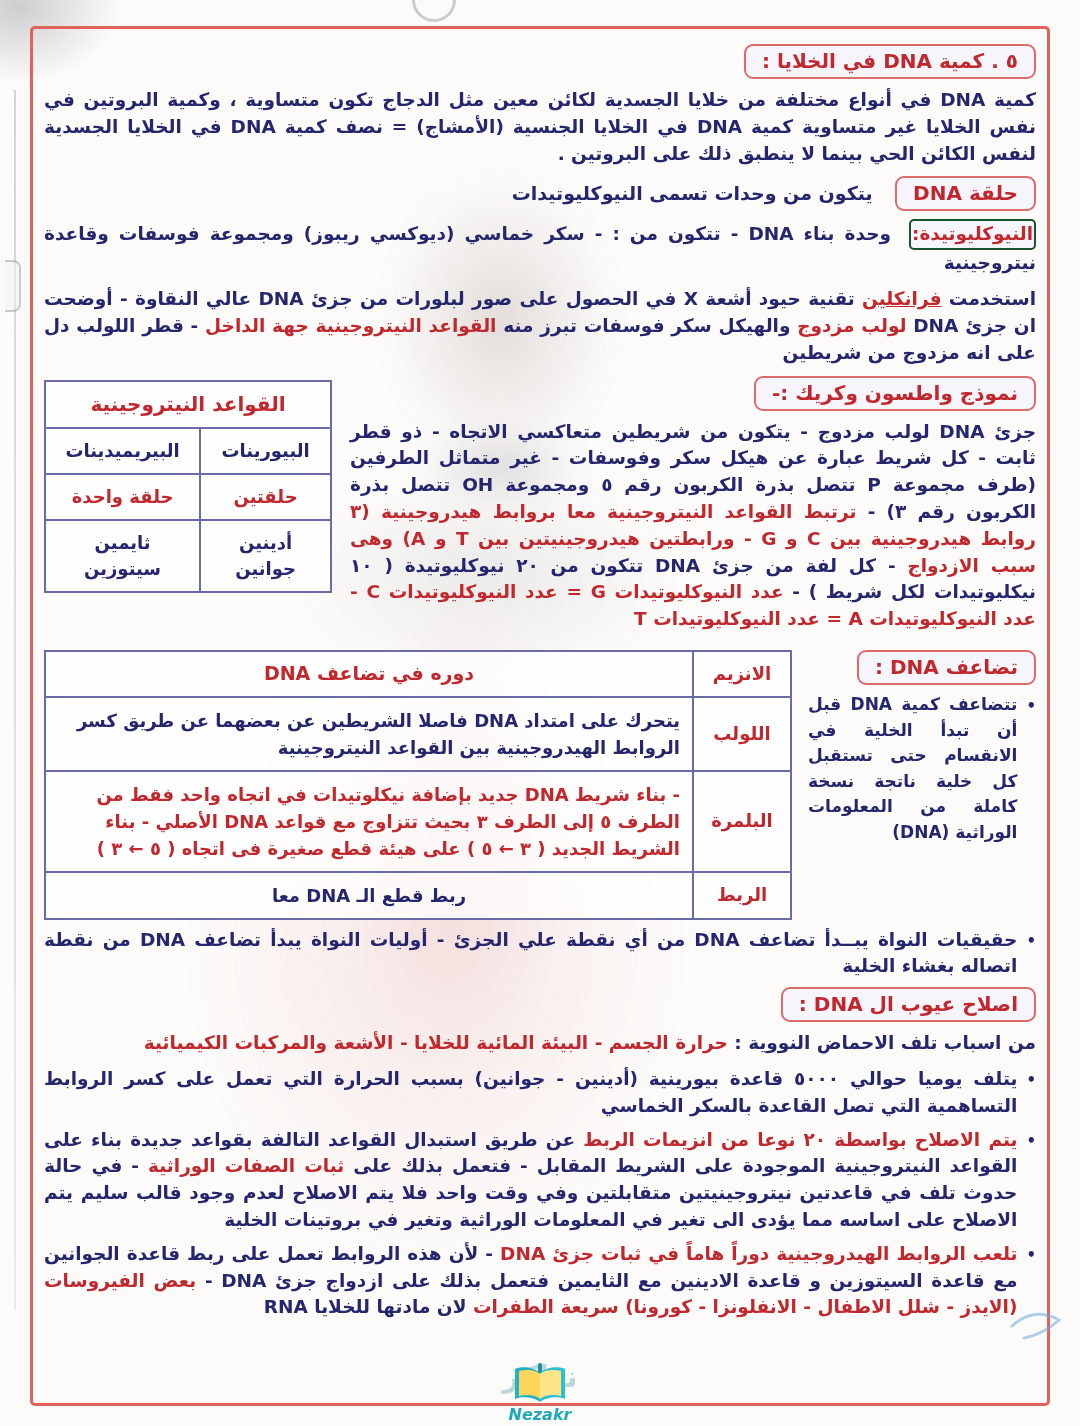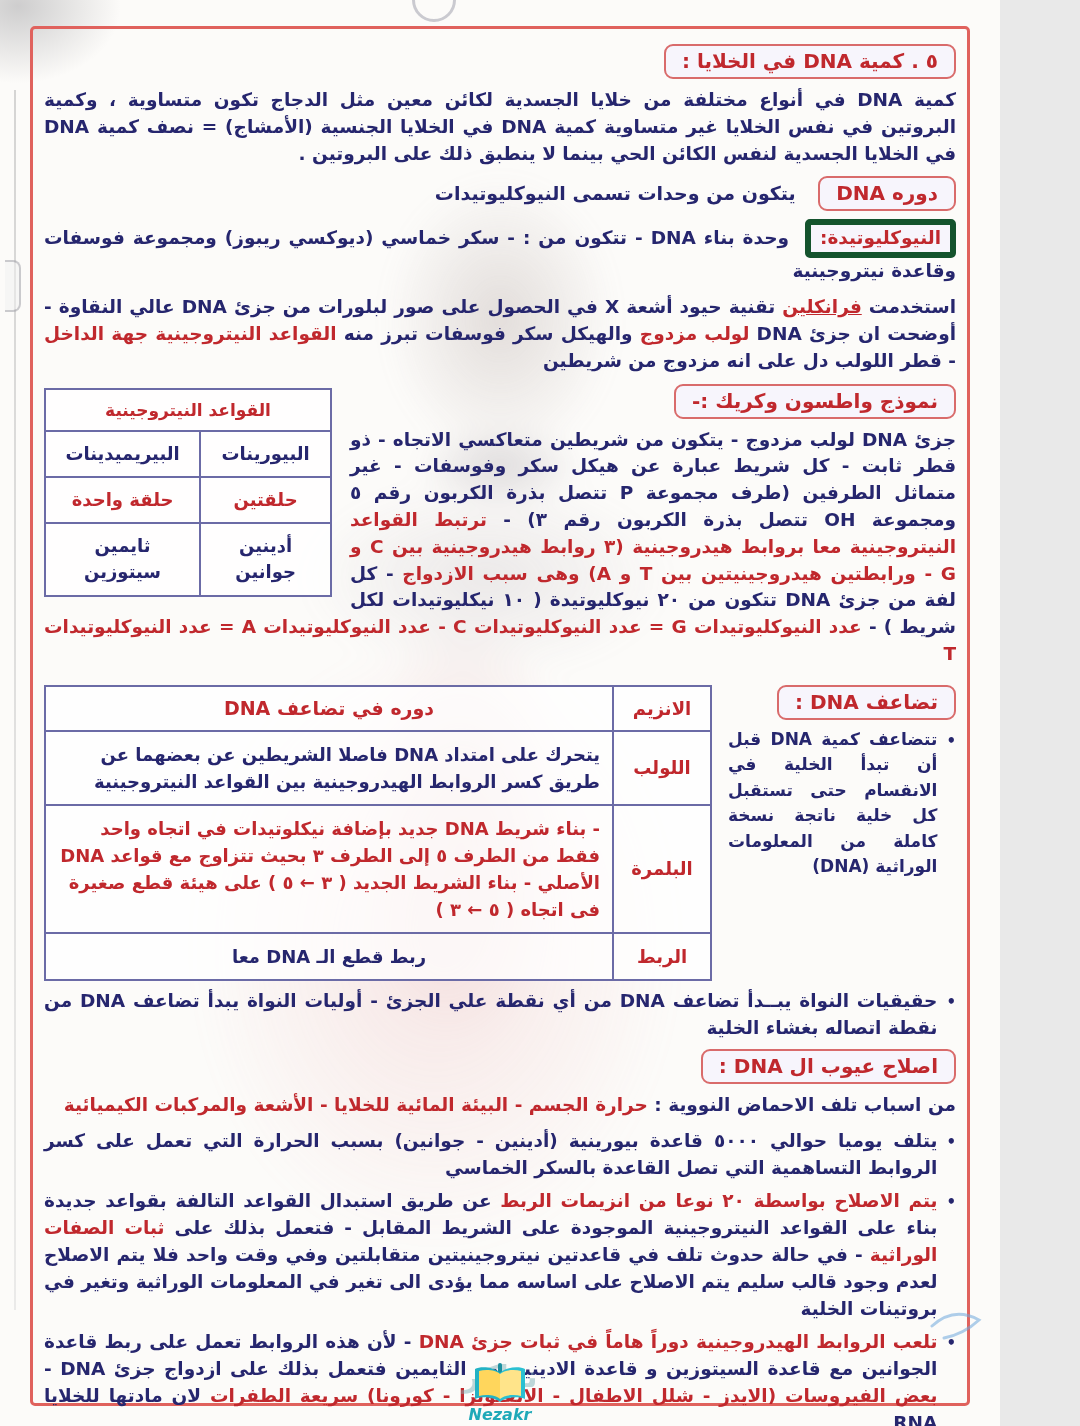--- a/index.html
+++ b/index.html
@@ -6,21 +6,21 @@
     --navy:#26266e;
     --red:#c0282d;
     --frame:#e0625d;
     --tblb:#6b6ba6;
     --boxbg:#f7f5fc;
     --teal:#1fa9b8;
   }
   *{margin:0;padding:0;box-sizing:border-box;}
   html,body{width:1080px;}
   body{background:#e9e9e9;font-family:"DejaVu Sans",sans-serif;}
-  .page{position:relative;width:1000px;height:1426px;background:#fcfbf9;overflow:hidden;}
+  .page{position:relative;width:1080px;height:1426px;background:#fcfbf9;overflow:hidden;}
 
   
   .smudge{position:absolute;left:-30px;top:-30px;width:160px;height:120px;
     background:radial-gradient(ellipse at 30% 30%, rgba(120,120,125,.35), transparent 65%);}
   .spiral{position:absolute;left:412px;top:-22px;width:44px;height:44px;border:3px solid #8d8d9d;
     border-radius:50%;opacity:.45;}
   .edge-line{position:absolute;left:14px;top:90px;height:1220px;width:2px;
     background:linear-gradient(#b5b5b5,#dcdcdc);opacity:.55;}
   .edge-tab{position:absolute;left:5px;top:260px;width:16px;height:52px;border:2px solid #9a9aa2;
     border-left:none;border-radius:0 8px 8px 0;opacity:.5;background:#f2f2f2;}
@@ -38,32 +38,32 @@
   .frame{position:absolute;left:30px;right:30px;top:26px;bottom:20px;border:3px solid var(--frame);
     border-radius:5px;pointer-events:none;}
 
   .content{position:absolute;left:44px;right:44px;top:38px;bottom:28px;direction:rtl;
     color:var(--navy);font-weight:bold;font-size:18.5px;line-height:1.45;text-align:justify;}
 
   .hdr-row{text-align:right;margin:6px 0 8px;}
   .red-box{display:inline-block;border:2px solid #d96b6b;border-radius:9px;background:var(--boxbg);
     color:var(--red);padding:2px 16px;font-size:20px;line-height:1.35;}
   .inline-row .lead{margin-right:16px;color:var(--navy);font-size:19px;}
-  .label-box{display:inline-block;border:6px solid #14532d;border-radius:5px;background:var(--boxbg);
-    color:var(--red);padding:0 9px;margin-left:8px;font-size:18.5px;}
+  .label-box{display:inline-block;border:2px solid #14532d;border-radius:5px;background:var(--boxbg);
+    color:var(--red);padding:0 1px;margin-left:8px;font-size:18.5px;}
 
   .para{margin:2px 0 9px;}
   .seg-red{color:var(--red);}
   .seg-u{text-decoration:underline;}
 
   table{border-collapse:collapse;}
   td,th{border:2px solid var(--tblb);padding:6px 12px;text-align:center;}
 
   .bases-table{float:left;width:288px;margin:4px 18px 8px 0;background:rgba(255,255,255,.78);}
-  .bases-table .tt{color:var(--red);font-size:17px;padding:8px 4px;}
+  .bases-table .tt{color:var(--red);font-size:20px;padding:8px 4px;}
   .bases-table .r-red td{color:var(--red);}
   .bases-table td{font-size:18px;padding:9px 16px;}
   .watson::after{content:"";display:block;clear:both;}
 
   .row2{display:flex;gap:16px;margin-top:8px;align-items:flex-start;}
   .repl-col{flex:0 0 228px;font-size:17px;line-height:1.5;}
   .repl-col .hdr-row{margin:0 0 6px;}
   .enz-wrap{flex:1;min-width:0;}
   .enzyme-table{width:100%;background:rgba(255,255,255,.72);}
   .enzyme-table th{color:var(--red);font-size:19px;padding:8px 9px;}
@@ -100,21 +100,21 @@
   </svg>
 
   <div class="content">
 
     <div class="hdr-row">
       <span class="red-box">٥ . كمية DNA في الخلايا :</span>
     </div>
     <p class="para"><span>كمية DNA في أنواع مختلفة من خلايا الجسدية لكائن معين مثل الدجاج تكون متساوية ، وكمية البروتين في نفس الخلايا غير متساوية كمية DNA في الخلايا الجنسية (الأمشاج) = نصف كمية DNA في الخلايا الجسدية لنفس الكائن الحي بينما لا ينطبق ذلك على البروتين .</span></p>
 
     <div class="hdr-row inline-row">
-      <span class="red-box">دوره DNA</span>
+      <span class="red-box">حلقة DNA</span>
       <span class="lead">يتكون من وحدات تسمى النيوكليوتيدات</span>
     </div>
     <p class="para">
       <span class="label-box">النيوكليوتيدة:</span>
       <span><span>وحدة بناء DNA - تتكون من : - سكر خماسي (ديوكسي ريبوز) ومجموعة فوسفات وقاعدة نيتروجينية</span></span>
     </p>
     <p class="para"><span>استخدمت </span><span class="seg-red seg-u">فرانكلين</span><span> تقنية حيود أشعة X في الحصول على صور لبلورات من جزئ DNA عالي النقاوة - أوضحت ان جزئ DNA </span><span class="seg-red">لولب مزدوج</span><span> والهيكل سكر فوسفات تبرز منه </span><span class="seg-red">القواعد النيتروجينية جهة الداخل</span><span> - قطر اللولب دل على انه مزدوج من شريطين</span></p>
 
     <div class="watson">
       <table class="bases-table">

